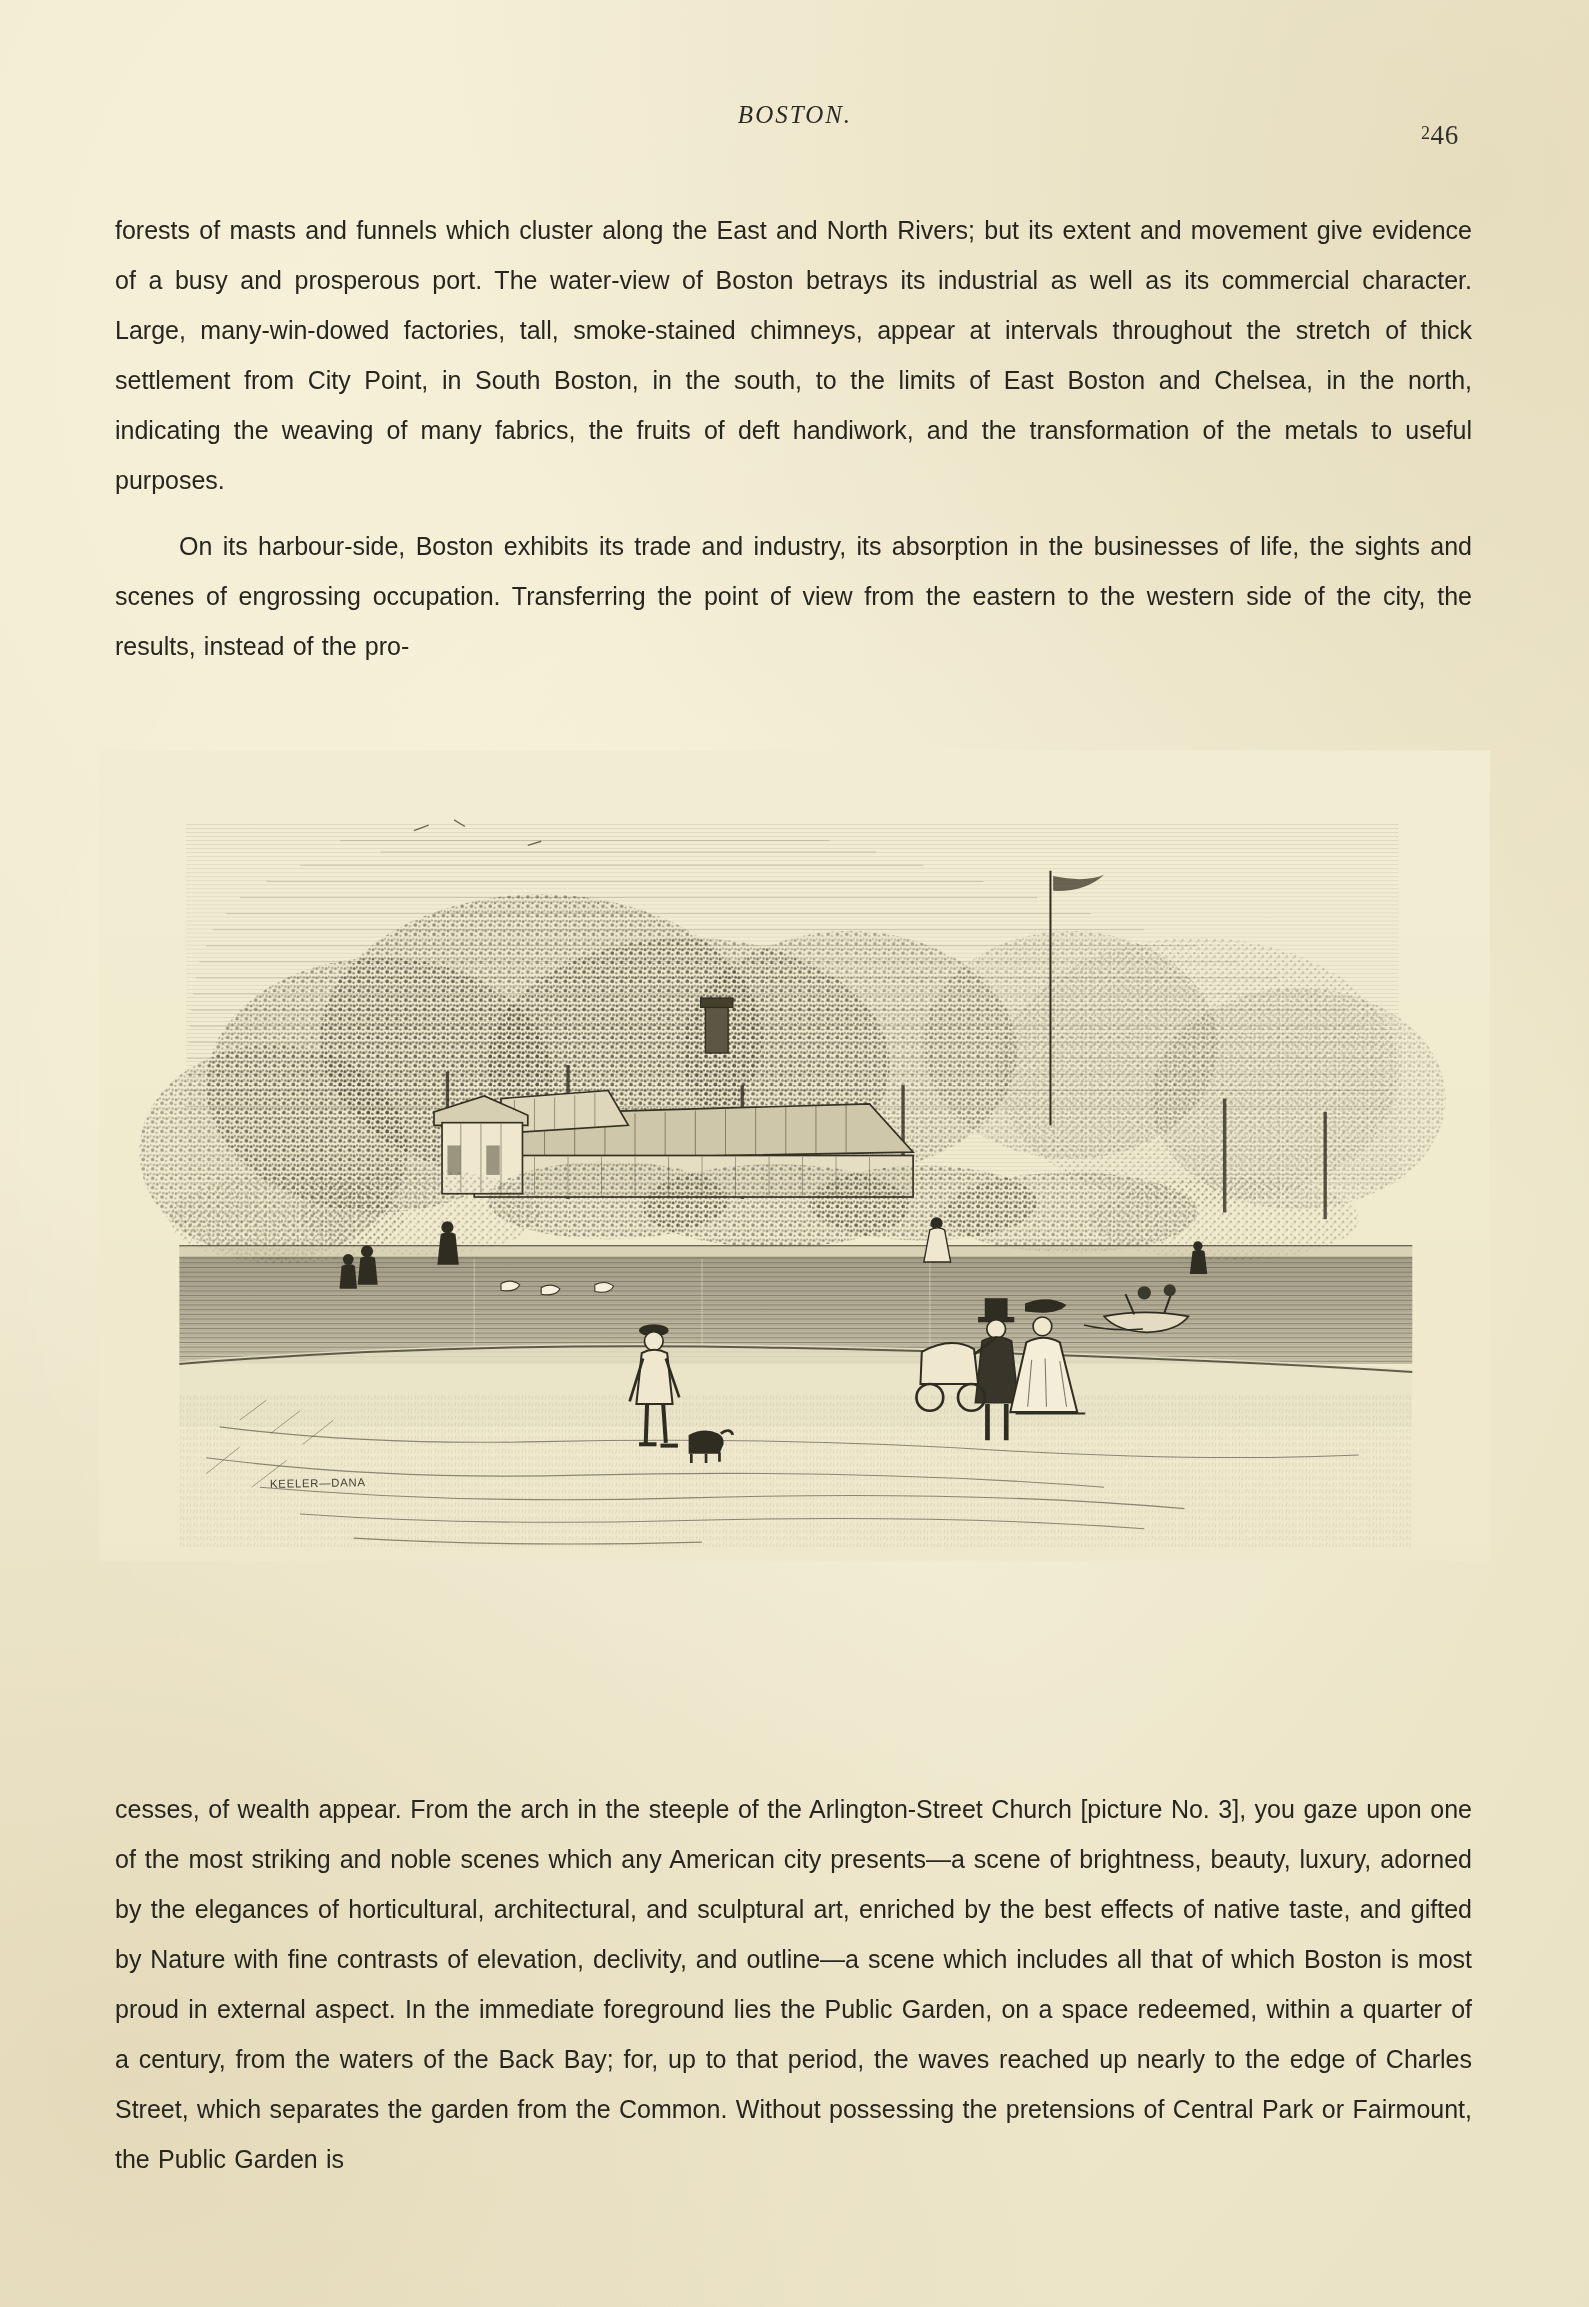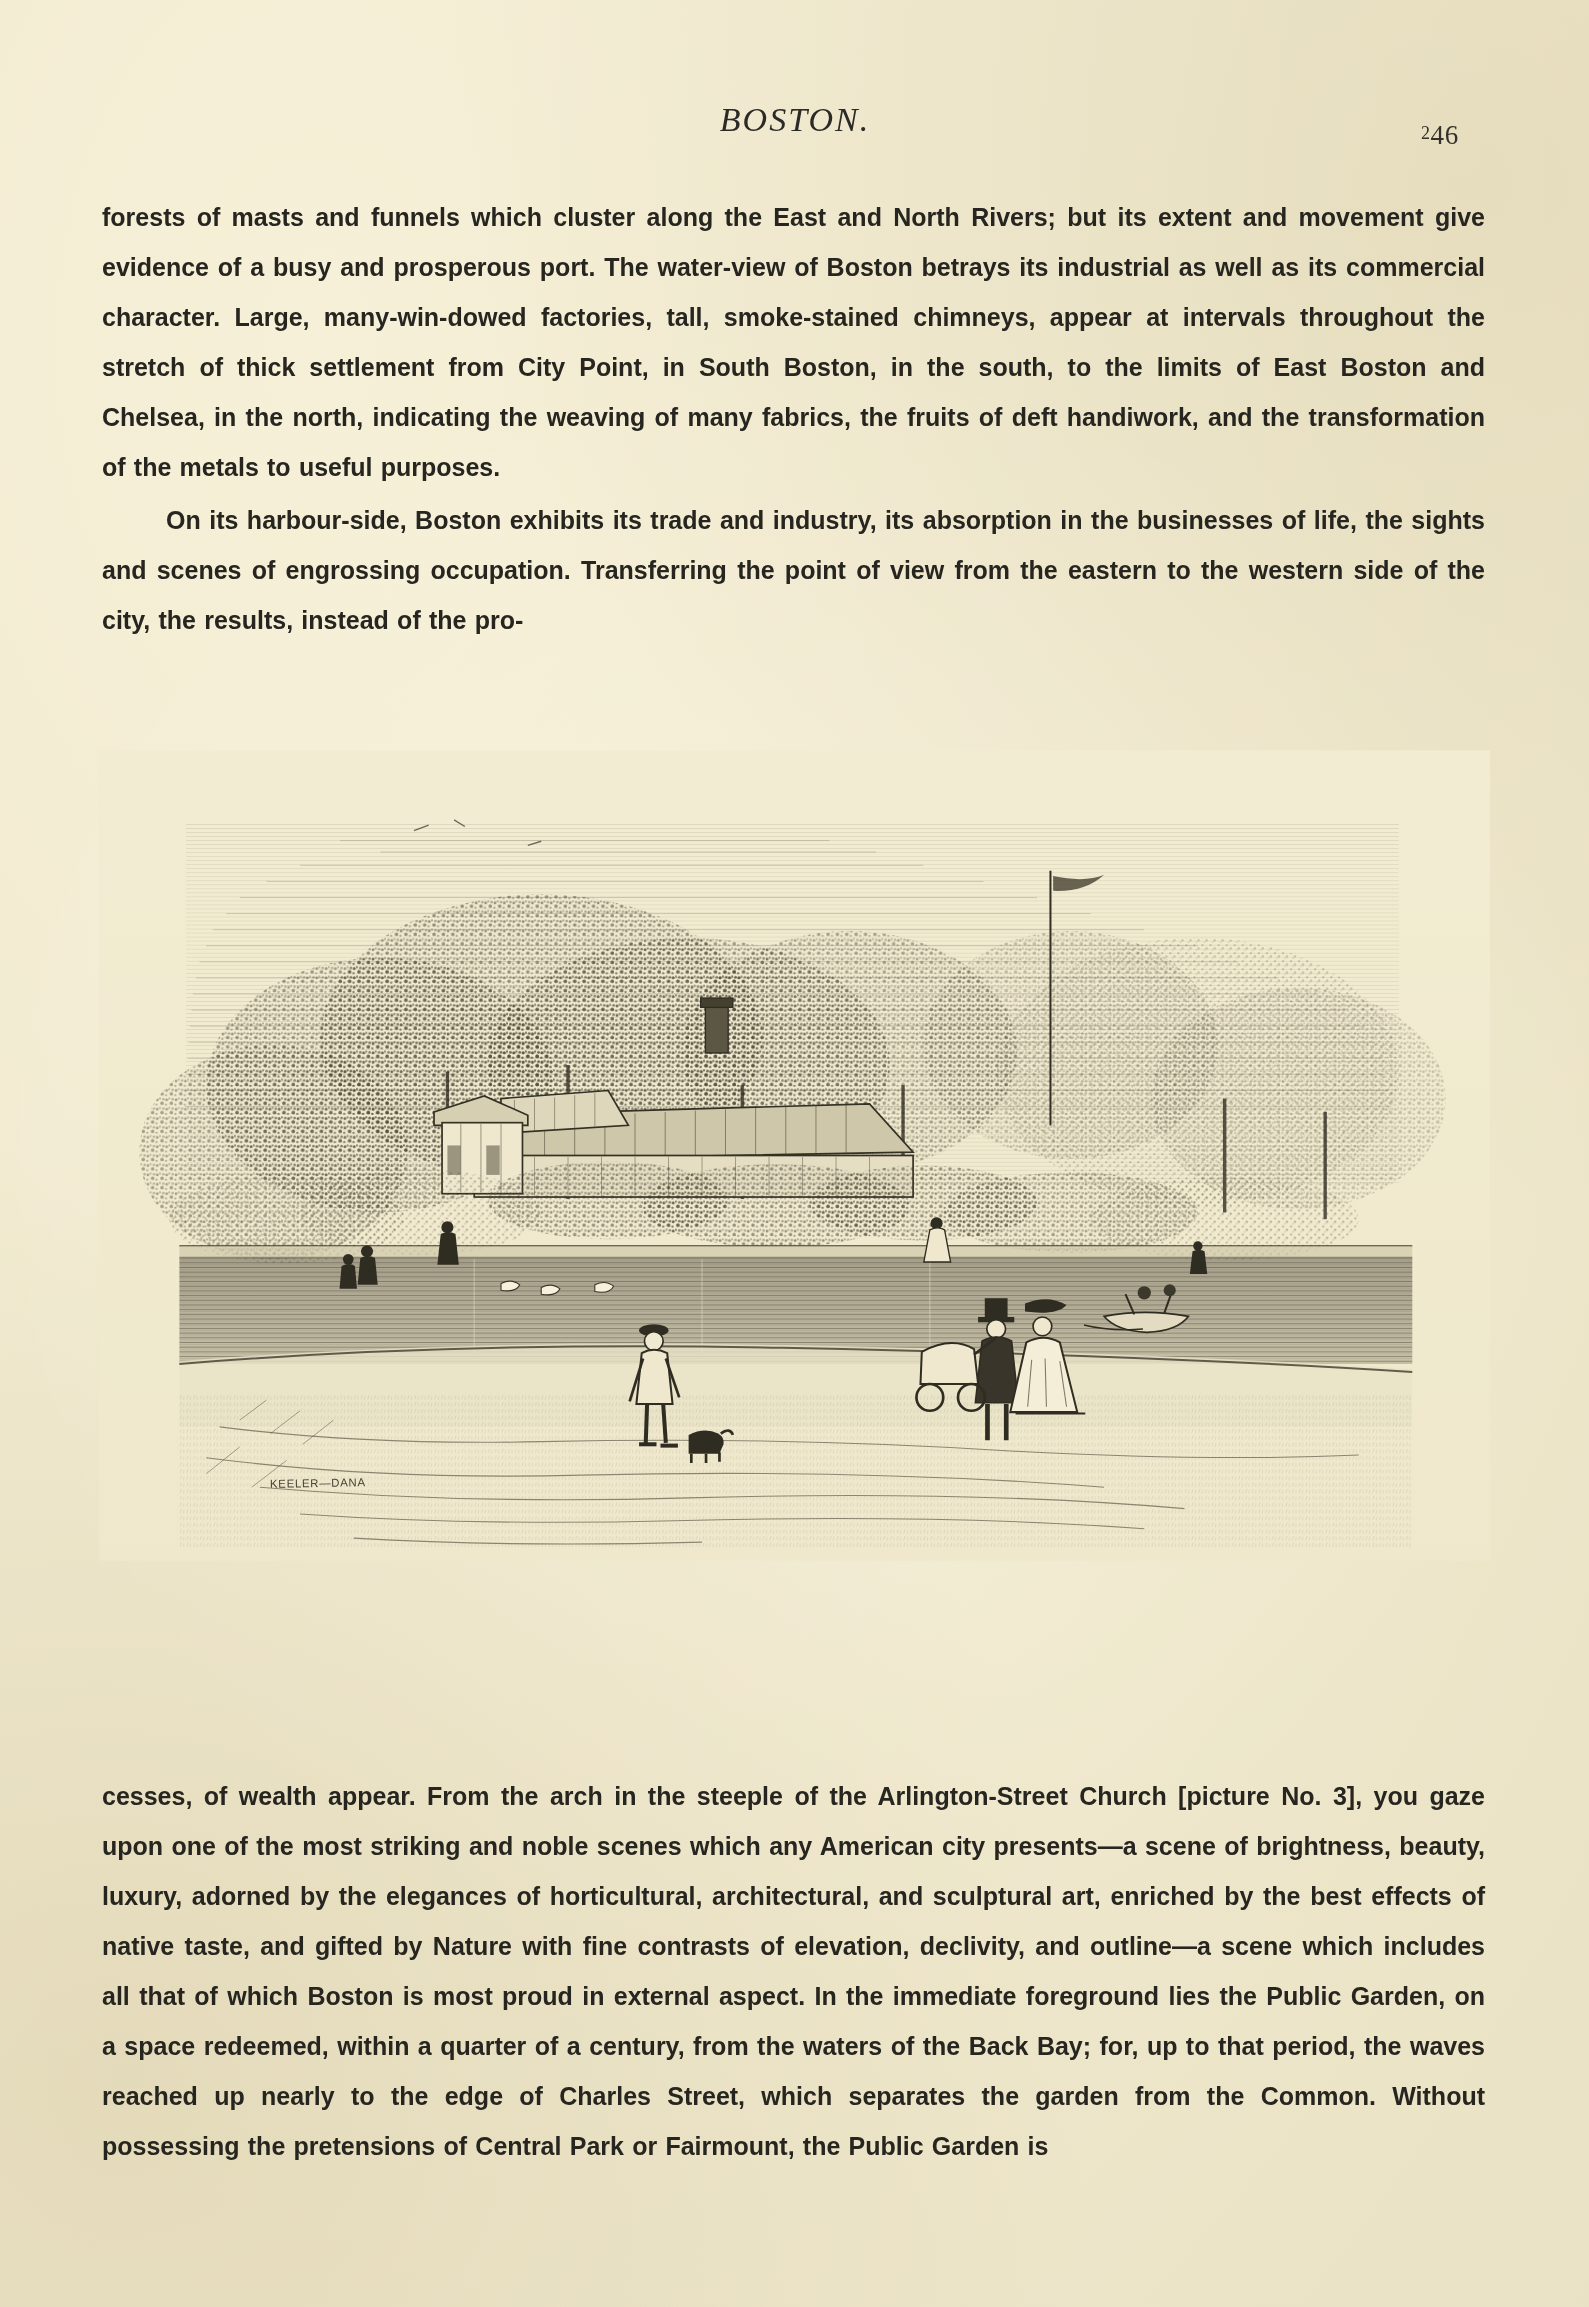--- a/index.html
+++ b/index.html
@@ -45,21 +45,21 @@
     width: 1590px;
     height: 47px;
   }
   .running-head {
     position: absolute;
     left: 0;
     width: 1590px;
     text-align: center;
     font-family: "Liberation Serif", serif;
     font-style: italic;
-    font-size: 34px;
+    font-size: 25px;
     letter-spacing: 2px;
     color: #2b2a26;
   }
   .folio {
     position: absolute;
     right: 131px;
     top: 19px;
     font-family: "Liberation Serif", serif;
     font-size: 27px;
     color: #33312c;
@@ -75,22 +75,21 @@
     width: 1389px;
     font-family: "Liberation Sans", sans-serif;
     font-size: 25px;
     line-height: 50px;
     color: #26251f;
     text-align: justify;
     text-justify: inter-word;
     word-spacing: 1.3px;
   }
   .textblock p {
-    margin: 3px;
-    font-weight: bold;
+    margin: 16px;
   }
   .textblock p.indent {
     text-indent: 64px;
   }
   #para-top { top: 189px; }
   #para-bottom { top: 1768px; }
 
   .figure {
     position: absolute;
     top: 750px;

